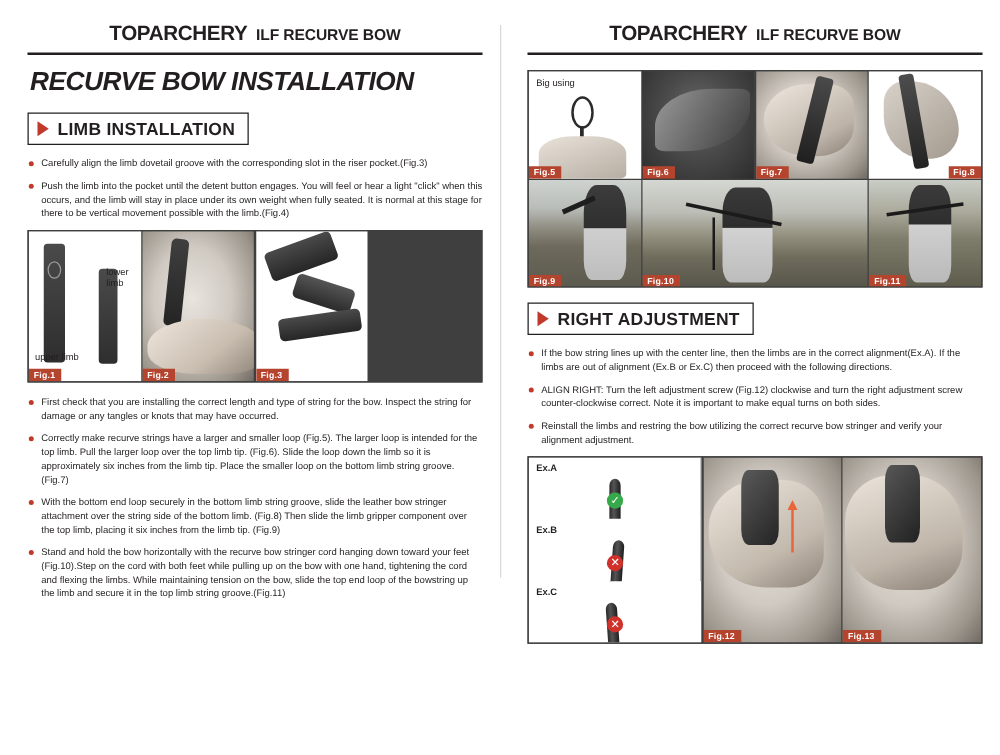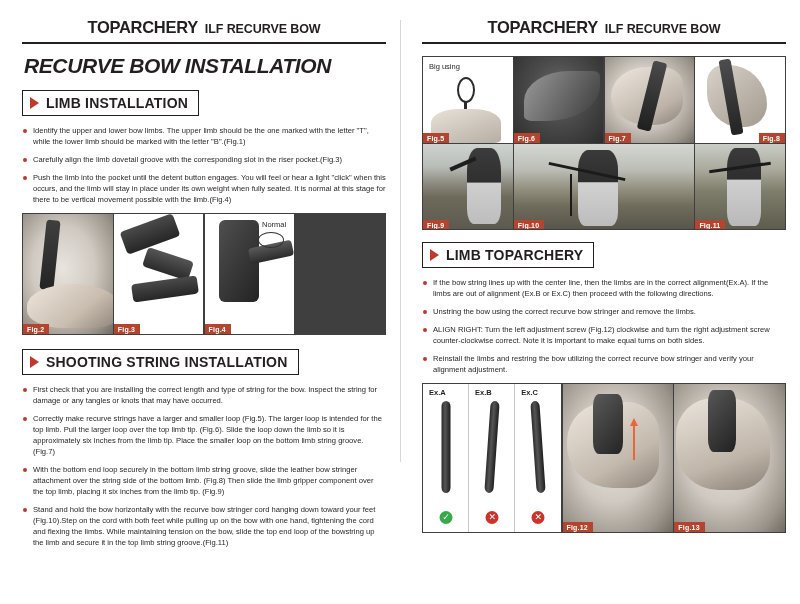--- a/index.html
+++ b/index.html
@@ -180,21 +180,21 @@
   .grid-left-limbs {
     grid-template-columns: repeat(4, 1fr);
     height: 122px;
     margin-bottom: 10px;
   }
 
   .grid-bottom-right {
     grid-template-columns: 1.25fr 1fr 1fr;
     height: 150px;
   }
-  .exrow { display: flex; height: 100%; }
+  .exrow { display: flex; height: 100%; flex-direction: column; }
   .excell {
     flex: 1;
     position: relative;
     background: #fff;
   }
   .exlabel {
     position: absolute;
     top: 4px; left: 6px;
     font-size: 7.5px;
     font-weight: bold;
@@ -273,55 +273,52 @@
     </div>
 
     <h1 class="main-title">RECURVE BOW INSTALLATION</h1>
 
     <div class="section-head">
       <span class="arrow"></span>
       <span class="lbl">LIMB INSTALLATION</span>
     </div>
 
     <ul class="bullets">
-      <li>Identify the upper and lower bow limbs. The upper limb should be the one marked with the letter "T", while the lower limb should be marked with the letter "B".(Fig.1)</li>
       <li>Carefully align the limb dovetail groove with the corresponding slot in the riser pocket.(Fig.3)</li>
       <li>Push the limb into the pocket until the detent button engages. You will feel or hear a light "click" when this occurs, and the limb will stay in place under its own weight when fully seated. It is normal at this stage for there to be vertical movement possible with the limb.(Fig.4)</li>
     </ul>
 
     
     <div class="figgrid grid-left-limbs">
 
+      <div class="fig ph-white">
+
+        <div class="limb-shape" style="left:12px; top:10px; width:17px; height:95px; border-radius:3px; background:linear-gradient(to bottom,#4a4a4a,#2e2e2e);"></div>
+        <div class="limb-shape" style="left:56px; top:30px; width:15px; height:76px; border-radius:3px; background:linear-gradient(to bottom,#4a4a4a,#2e2e2e);"></div>
+        <div class="oval" style="left:15px; top:24px; width:11px; height:14px; border-color:#9a9a9a;"></div>
+        <span class="caption" style="left:62px; top:28px;">lower limb</span>
+        <span class="caption" style="left:5px; top:96px;">upper limb</span>
+        <span class="tag">Fig.1</span>
+      </div>
 
       <div class="fig ph-hand">
         <div class="limb-shape" style="left:20px; top:6px; width:14px; height:70px; transform:rotate(6deg); background:linear-gradient(to bottom,#3f3f3f,#242424);"></div>
         <div style="position:absolute; left:4px; bottom:6px; width:92px; height:44px; border-radius:50% 50% 30% 40%; background:linear-gradient(140deg,#efe6dc,#c9bdb0 60%,#8d8277);"></div>
         <span class="tag">Fig.2</span>
       </div>
 
       <div class="fig ph-white">
         <div class="limb-shape" style="left:8px; top:8px; width:56px; height:24px; transform:rotate(-20deg); background:linear-gradient(to bottom,#4a4a4a,#262626);"></div>
         <div class="limb-shape" style="left:30px; top:40px; width:48px; height:20px; transform:rotate(18deg); background:linear-gradient(to bottom,#555,#2b2b2b);"></div>
         <div class="limb-shape" style="left:18px; top:66px; width:66px; height:18px; transform:rotate(-8deg); background:linear-gradient(to bottom,#4a4a4a,#262626);"></div>
         <span class="tag">Fig.3</span>
       </div>
 
-      <div class="fig ph-white">
-        <div class="limb-shape" style="left:14px; top:6px; width:40px; height:82px; border-radius:6px; background:linear-gradient(120deg,#4f4f4f,#232323);"></div>
-        <div class="limb-shape" style="left:44px; top:30px; width:44px; height:16px; transform:rotate(-12deg); background:linear-gradient(to bottom,#5a5a5a,#2b2b2b);"></div>
-        <span class="normal-label">Normal</span>
-        <div class="oval" style="right:10px; top:18px; width:26px; height:16px;"></div>
-        <span class="tag">Fig.4</span>
-      </div>
-    </div>
-
-    <div class="section-head">
-      <span class="arrow"></span>
-      <span class="lbl">SHOOTING STRING INSTALLATION</span>
-    </div>
+    </div>
+
 
     <ul class="bullets">
       <li>First check that you are installing the correct length and type of string for the bow.  Inspect the string for damage or any tangles or knots that may have occurred.</li>
       <li>Correctly make recurve strings have a larger and smaller loop (Fig.5). The larger loop is intended for the top limb. Pull the larger loop over the top limb tip. (Fig.6). Slide the loop down the limb so it is approximately six inches from the limb tip. Place the smaller loop on the bottom limb string groove. (Fig.7)</li>
       <li>With the bottom end loop securely in the bottom limb string groove, slide the leather bow stringer attachment over the string side of the bottom limb. (Fig.8) Then slide the limb gripper component over the top limb, placing it six inches from the limb tip. (Fig.9)</li>
       <li>Stand and hold the bow horizontally with the recurve bow stringer cord hanging down toward your feet (Fig.10).Step on the cord with both feet while pulling up on the bow with one hand, tightening the cord and flexing the limbs. While maintaining tension on the bow, slide the top end loop of the bowstring up the limb and secure it in the top limb string groove.(Fig.11)</li>
     </ul>
   </div>
 
   <div class="col right">
@@ -374,26 +371,25 @@
 
       <div class="fig ph-grass">
         <div class="person" style="left:32px; top:4px; width:34px; height:78px; border-radius:26% 26% 18% 18%; background:linear-gradient(to bottom,#3b3b3b 0%,#2e2e2e 40%,#d0d0d0 41%,#b9b9b9 100%);"></div>
         <div style="position:absolute; left:14px; top:22px; width:62px; height:3px; background:#1b1b1b; transform:rotate(-8deg);"></div>
         <span class="tag">Fig.11</span>
       </div>
     </div>
 
     <div class="section-head" style="margin-top:12px;">
       <span class="arrow"></span>
-      <span class="lbl">LIMB TOPARCHERY</span>
+      <span class="lbl">RIGHT ADJUSTMENT</span>
     </div>
 
     <ul class="bullets">
       <li>If the bow string lines up with the center line, then the limbs are in the correct alignment(Ex.A). If the limbs are out of alignment (Ex.B or Ex.C) then proceed with the following directions.</li>
-      <li>Unstring the bow using the correct recurve bow stringer and remove the limbs.</li>
       <li>ALIGN RIGHT: Turn the left adjustment screw (Fig.12) clockwise and turn the right adjustment screw counter-clockwise correct. Note it is important to make equal turns on both sides.</li>
       <li>Reinstall the limbs and restring the bow utilizing the correct recurve bow stringer and verify your alignment adjustment.</li>
     </ul>
 
     
     <div class="figgrid grid-bottom-right">
 
       <div class="fig ph-white">
         <div class="exrow">
 

